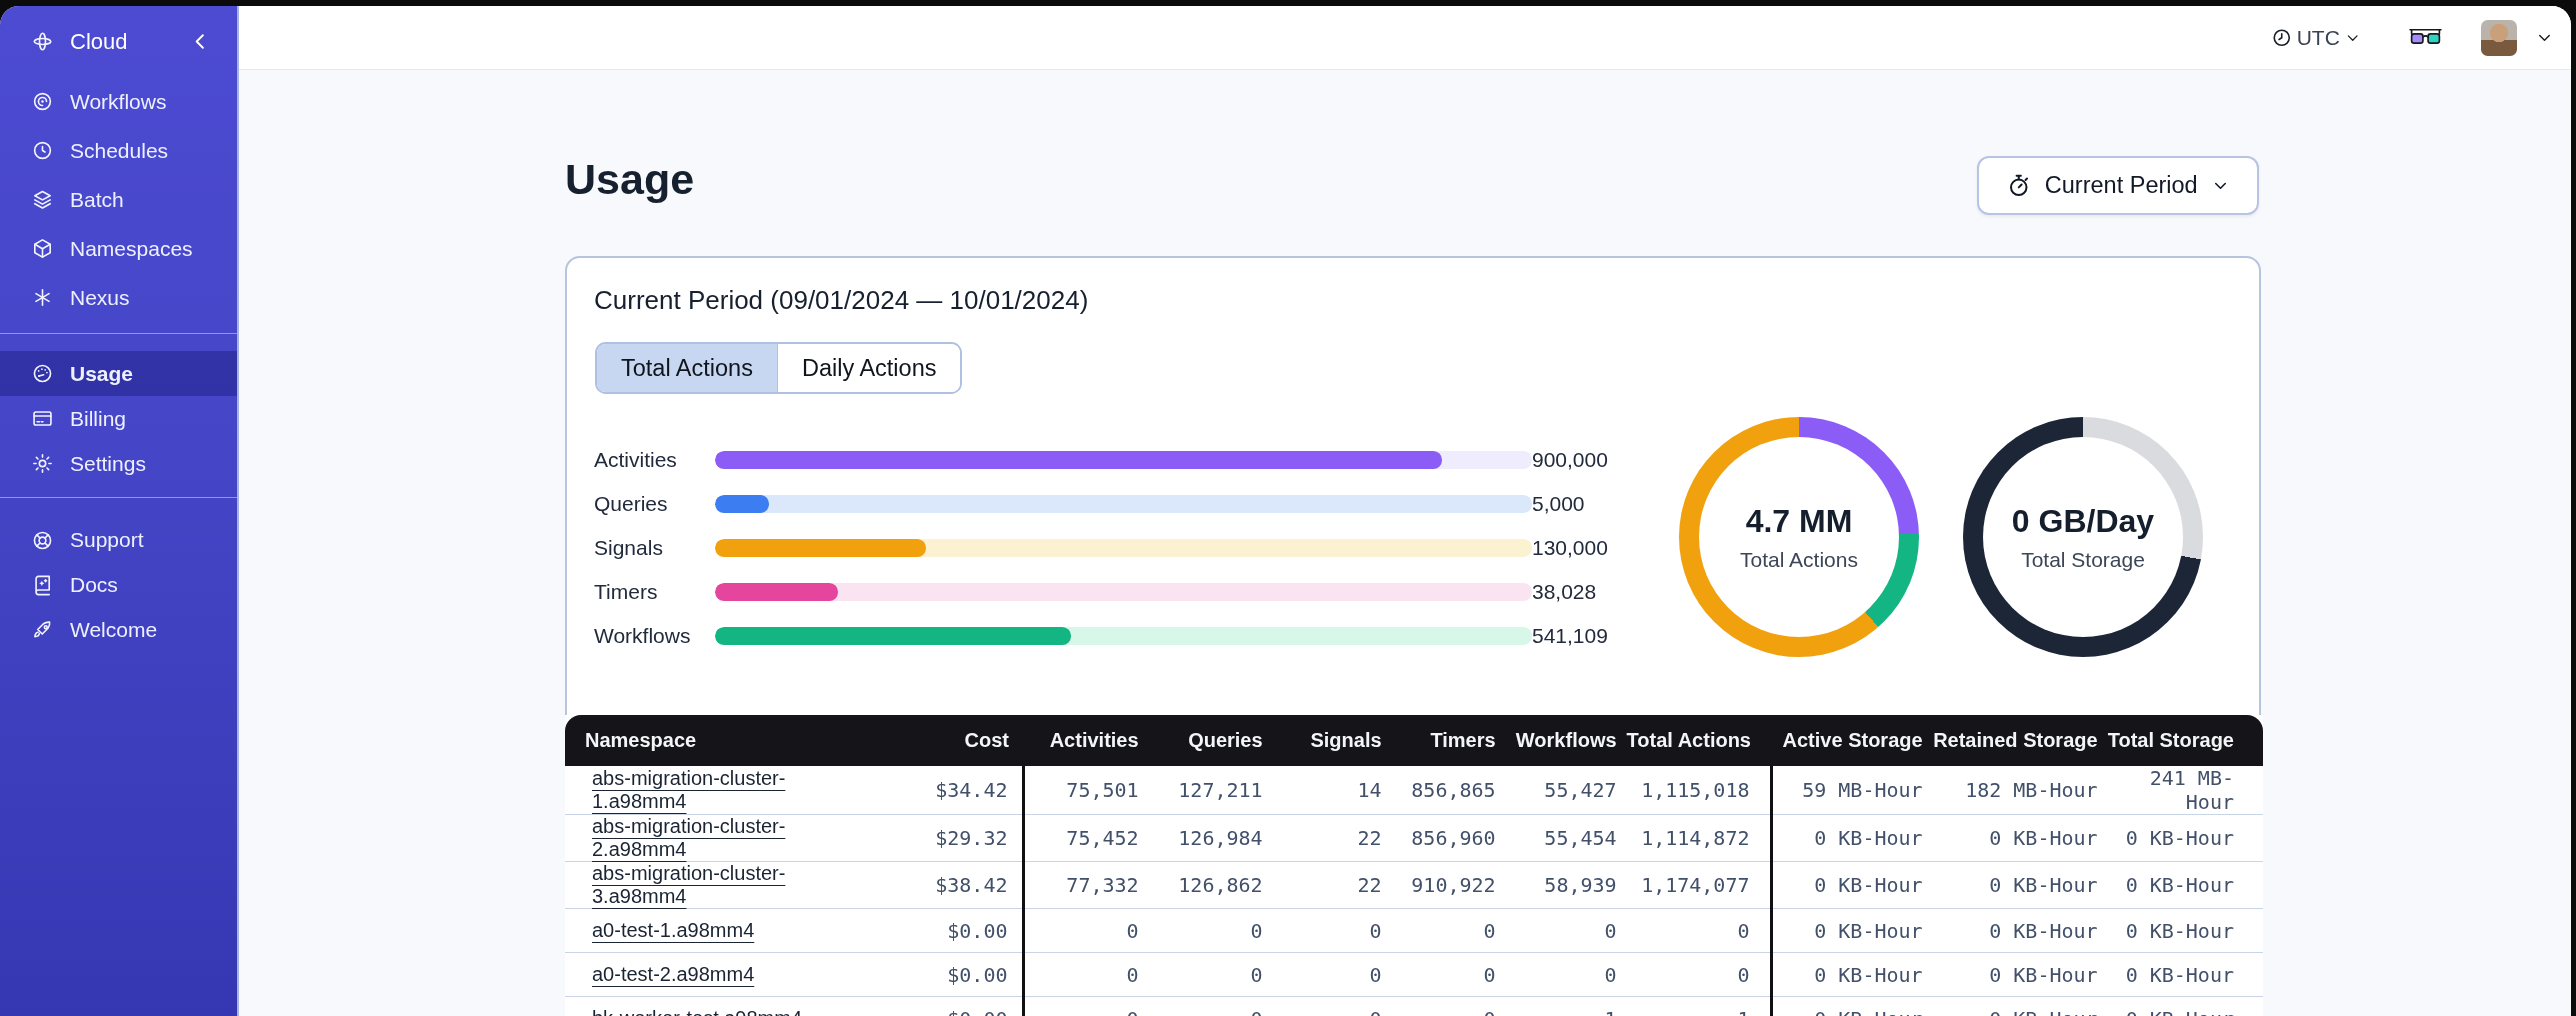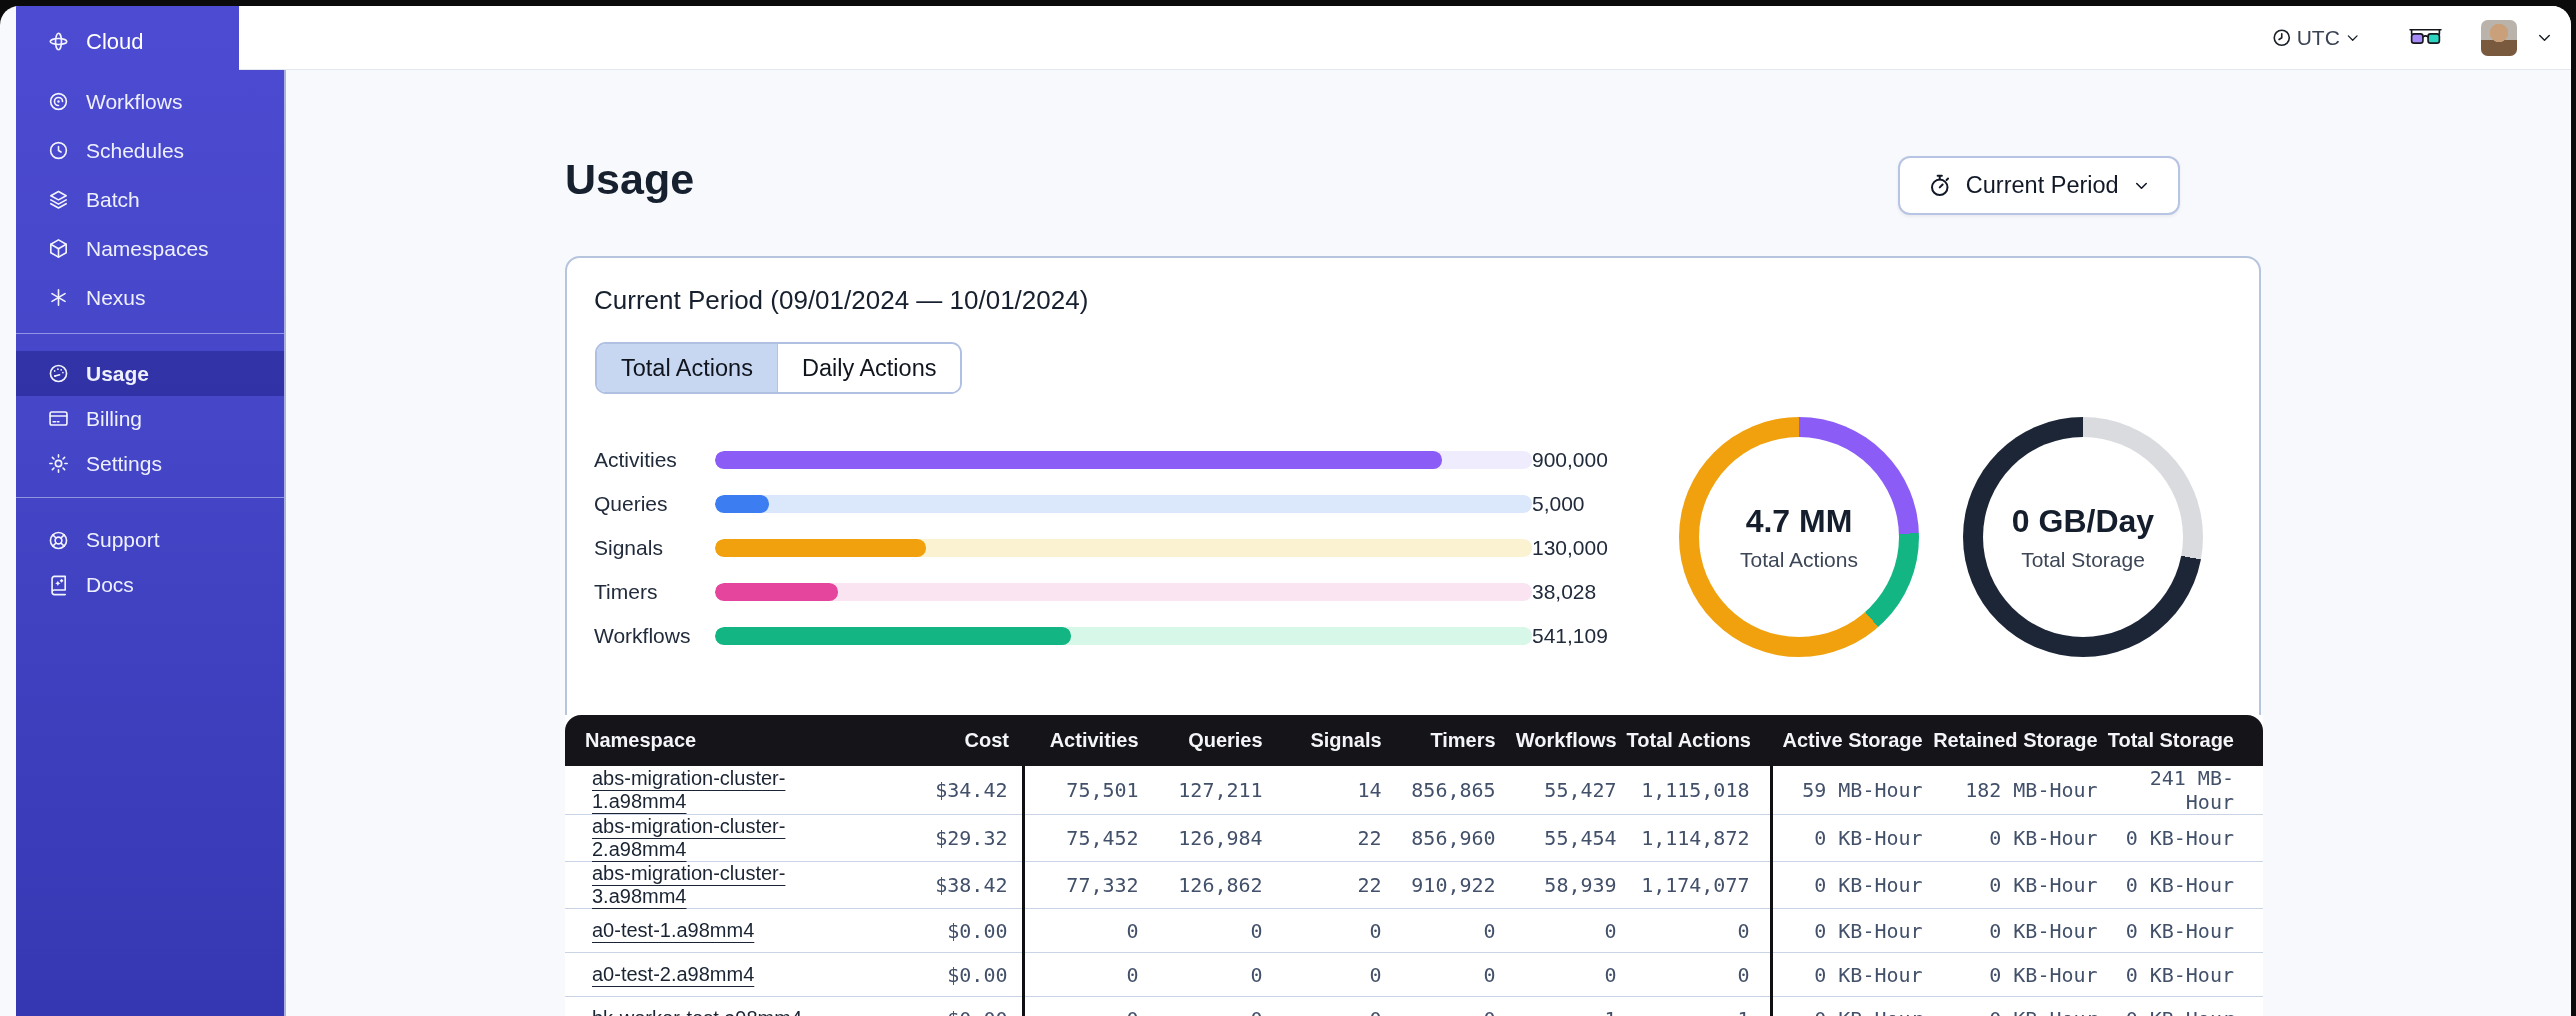--- a/index.html
+++ b/index.html
@@ -2,21 +2,21 @@
 <html style="font-size:10.7px"><head>
 <meta charset="utf-8">
 <style>
   * { margin:0; padding:0; box-sizing:border-box; }
   html,body { width:2576px; height:1016px; overflow:hidden; background:#0b0b0c;
               font-family:"Liberation Sans", sans-serif; }
   .window { position:absolute; left:0; top:6px; width:2571px; height:1010px;
             border-radius:19px 19px 0 0; overflow:hidden; background:#F7F9FC; }
 
   
-  .sidebar { position:absolute; left:16px; top:0; bottom:0; width:270px;
+  .sidebar { position:absolute; left:0; top:0; bottom:0; width:239px;
              background:linear-gradient(180deg,#4C4BD2 0%,#4445C6 48%,#3537B2 100%);
              border-right:2px solid #A9B3E2; color:#EEF0FE; }
   .brand-row { position:relative; height:71px; display:flex; align-items:center;
                padding-left:31px; gap:16px; }
   .brand-label { font-size:22px; font-weight:500; color:#fff; }
   .collapse-btn { position:absolute; right:25.5px; top:24px; width:23px; height:23px; }
   .side-item { display:flex; align-items:center; gap:16px; padding-left:31px;
                height:49px; font-size:21px; font-weight:400; color:#EEF0FE; cursor:default; }
   .side-item.compact { height:45px; }
   .side-item.active { background:rgba(16,18,110,0.38); font-weight:600; }
@@ -35,21 +35,21 @@
   .tz-label { font-size:21px; font-weight:500; color:#3A4353; }
   .glasses-btn { margin-left:47px; display:flex; }
   .avatar { margin-left:38px; width:36px; height:36px; border-radius:6.7px;
             background:
               radial-gradient(circle at 50% 36%, #caa07a 0 31%, rgba(0,0,0,0) 32%),
               linear-gradient(180deg,#b9b3ac 0 55%, #7a5a3e 55% 100%); }
   .user-caret { margin-left:17.4px; display:flex; }
 
   
   .page-title { position:absolute; left:565px; top:149px; font-size:43px; font-weight:600; color:#16202E; }
-  .period-btn { position:absolute; left:1898px; top:150px; width:282px; height:59px;
+  .period-btn { position:absolute; left:1977px; top:150px; width:282px; height:59px;
                 background:#fff; border:2px solid #B7C4E4; border-radius:12px;
                 display:flex; align-items:center; justify-content:center; gap:13.4px;
                 box-shadow:0 1.3px 3.4px rgba(15,23,42,.06); cursor:pointer; }
   .period-btn svg { stroke:#111827; fill:none; stroke-width:1.9; stroke-linecap:round; stroke-linejoin:round; }
   .period-label { font-size:23.5px; font-weight:500; color:#111827; }
 
   
   .card { position:absolute; left:565px; top:250px; width:1696px; height:532px;
           background:#fff; border:2px solid #B7C4DE; border-radius:14.8px; }
   .card-title { position:absolute; left:27px; top:27px; font-size:26px; font-weight:500; color:#16202E; }
@@ -220,20 +220,30 @@
     <div class="side-item compact">
       <span class="side-icon">
         <svg viewBox="0 0 24 24">
             <path d="M19 21.5H7.7a2.4 2.4 0 0 1-2.4-2.4V5A2.5 2.5 0 0 1 7.8 2.5H19v14.2H7.7a2.4 2.4 0 0 0-2.4 2.4"></path>
             <path d="M11.3 7l.9 1.8 1.8.9-1.8.9-.9 1.8-.9-1.8-1.8-.9 1.8-.9z" fill="#F2F3FF" stroke="none"></path>
             <path d="M15.2 6v2M14.2 7h2"></path>
           </svg>
       </span>
       <span>Docs</span>
     </div>
+    <div class="side-item compact">
+      <span class="side-icon">
+        <svg viewBox="0 0 24 24">
+            <path d="M13 5c2.6-1.7 5.2-1.9 6.4-1.7.2 1.2 0 3.8-1.7 6.4l-6 6-4.7-4.7z"></path>
+            <circle cx="15.4" cy="8.6" r="1.5"></circle>
+            <path d="M7.3 13.8c-1.7.3-3 2-3.2 4.6 2.6-.2 4.3-1.5 4.6-3.2"></path>
+          </svg>
+      </span>
+      <span>Welcome</span>
+    </div>
   </nav>
 
   <header class="topbar">
     <div class="tz-select">
       <svg width="21.5" height="21.5" viewBox="0 0 24 24">
           <circle cx="12" cy="12" r="8.4"></circle>
           <path d="M12 7.6V12l-3 1.9"></path>
         </svg>
       <span class="tz-label">UTC</span>
       <svg width="17.4" height="17.4" viewBox="0 0 24 24">

